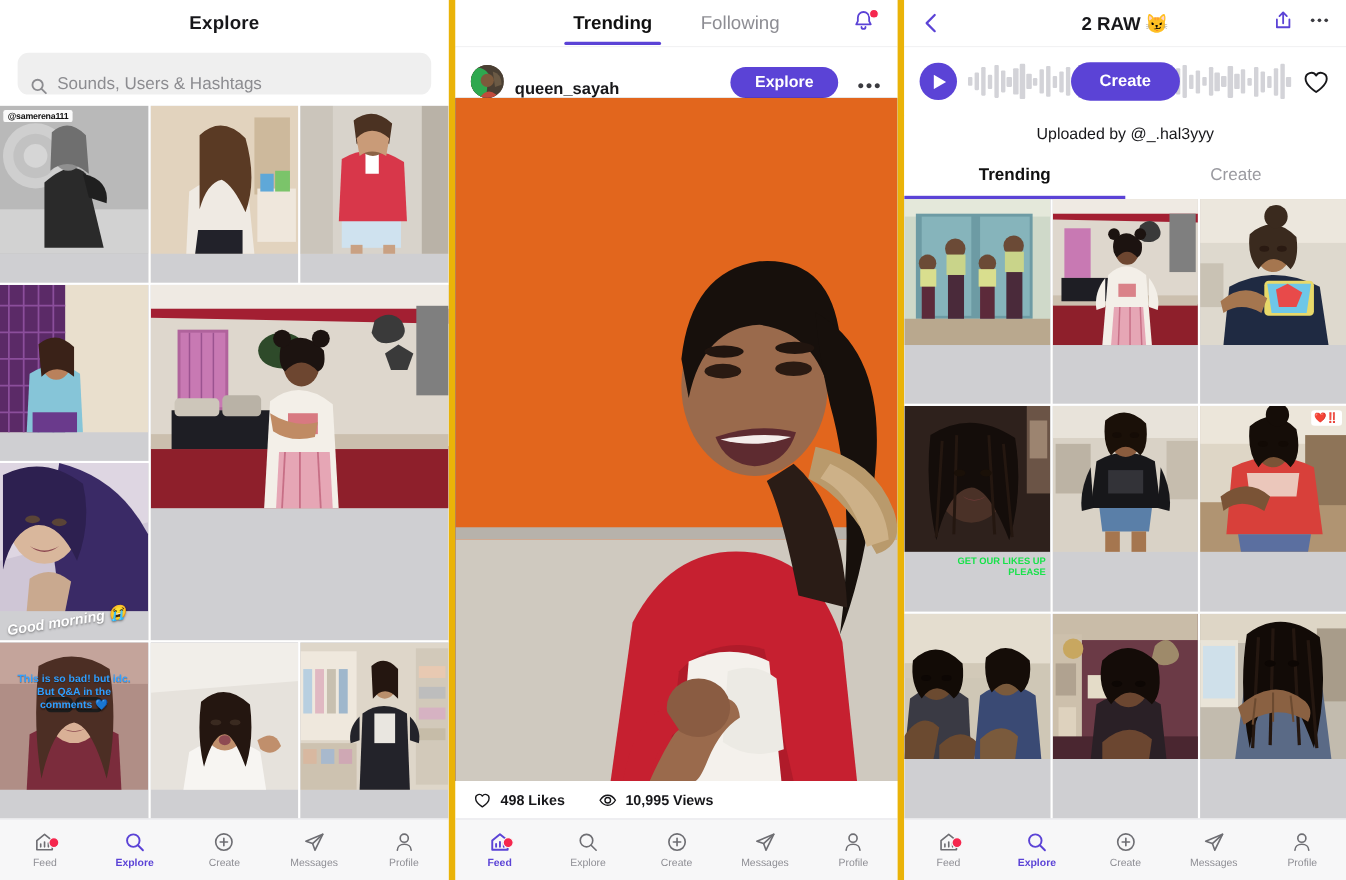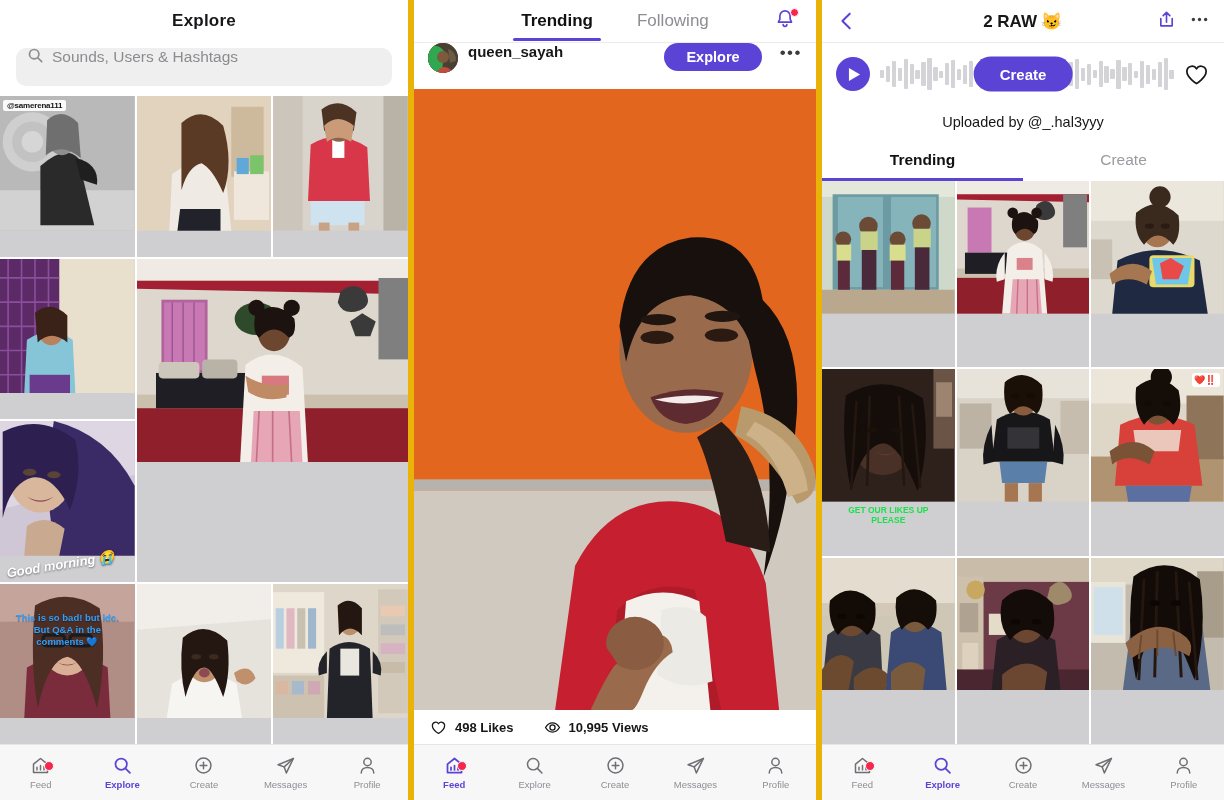--- a/index.html
+++ b/index.html
@@ -19,21 +19,21 @@
     display: flex; align-items: center; justify-content: center;
     position: relative; background: #fff;
   }
   .hdr-title { font-size: 17px; font-weight: 700; color: #17171a; letter-spacing: .2px; }
   .hdr-rule { height: 1px; background: #ececed; flex: 0 0 1px; }
 
   
   .search-wrap { padding: 6px 16px 10px; flex: 0 0 auto; background:#fff; }
   .search-box {
     height: 38px; border-radius: 10px; background: #efefef;
-    display: flex; align-items: flex-start; gap: 9px; padding: 0 12px;
+    display: flex; align-items: flex-end; gap: 9px; padding: 0 12px;
   }
   .search-box .ph { color: #8c8c90; font-size: 15.5px; }
   .mag { width: 15px; height: 15px; flex: 0 0 15px; }
   .mag circle, .mag line { stroke: #8c8c90; stroke-width: 1.8; fill: none; stroke-linecap: round; }
 
   .grid-explore {
     flex: 1 1 auto; display: grid;
     grid-template-columns: repeat(3, 1fr);
     grid-auto-rows: 1fr;
     gap: 2px; padding: 0 0 0 0;
@@ -55,40 +55,40 @@
     transform: rotate(-9deg); text-shadow: 0 1px 2px rgba(0,0,0,.45);
     white-space: nowrap;
   }
   .ov-blue {
     position: absolute; left: 0; right: 0; top: 18%;
     color: #2f9fff; font-size: 9.5px; font-weight: 700; text-align: center;
     line-height: 1.25; padding: 0 6px; text-shadow: 0 1px 1px rgba(0,0,0,.35);
   }
   .ov-green {
     position: absolute; left: 0; right: 0; bottom: 16%;
-    color: #18e24a; font-size: 8.5px; font-weight: 700; text-align: center;
+    color: #18e24a; font-size: 8.5px; font-weight: 700; text-align: right;
     line-height: 1.25; padding: 0 4px;
   }
   .tag-emoji {
     position: absolute; right: 4px; top: 4px;
     background: #fff; border-radius: 3px; padding: 0 3px;
     font-size: 9px; line-height: 14px;
   }
 
   
   .tabs-top { height: 42px; flex: 0 0 42px; display: flex; align-items: center; position: relative; background:#fff; }
   .tabs-center { flex: 1; display: flex; justify-content: center; gap: 44px; align-items: center; height: 100%; }
   .ttab { font-size: 17px; color: #8d8d93; font-weight: 400; position: relative; height: 100%; display: flex; align-items: center; }
   .ttab.on { color: #111; font-weight: 700; }
   .ttab.on:after { content: ""; position: absolute; left: -8px; right: -8px; bottom: 1px; height: 3px; background: #5b43d6; border-radius: 2px; }
   .bell-btn { position: absolute; right: 16px; top: 50%; transform: translateY(-50%); width: 26px; height: 26px; }
   .bell-btn svg { width: 22px; height: 22px; display: block; }
   .dot-red { position: absolute; right: 1px; top: 0px; width: 9px; height: 9px; border-radius: 50%; background: #f5274e; border: 1.5px solid #fff; }
 
-  .post-head { height: 46px; flex: 0 0 46px; display: flex; align-items: flex-start; gap: 10px; padding: 0 14px; background: #fff; }
+  .post-head { height: 46px; flex: 0 0 46px; display: flex; align-items: flex-end; gap: 10px; padding: 0 14px; background: #fff; }
   .avatar { width: 30px; height: 30px; border-radius: 50%; overflow: hidden; flex: 0 0 30px; position: relative; background: #5a4b3c; }
   .uname { font-size: 15px; font-weight: 700; color: #17171a; flex: 1 1 auto; }
   .follow-btn {
     background: #5b43d6; color: #fff; font-size: 14.5px; font-weight: 700;
     border: none; border-radius: 15px; padding: 6px 22px; cursor: pointer;
   }
   .kebab { font-size: 17px; color: #3b3b40; letter-spacing: 1.5px; padding-left: 8px; }
 
   .video-stage { flex: 1 1 auto; position: relative; overflow: hidden; background: #111; min-height: 0; }
 

